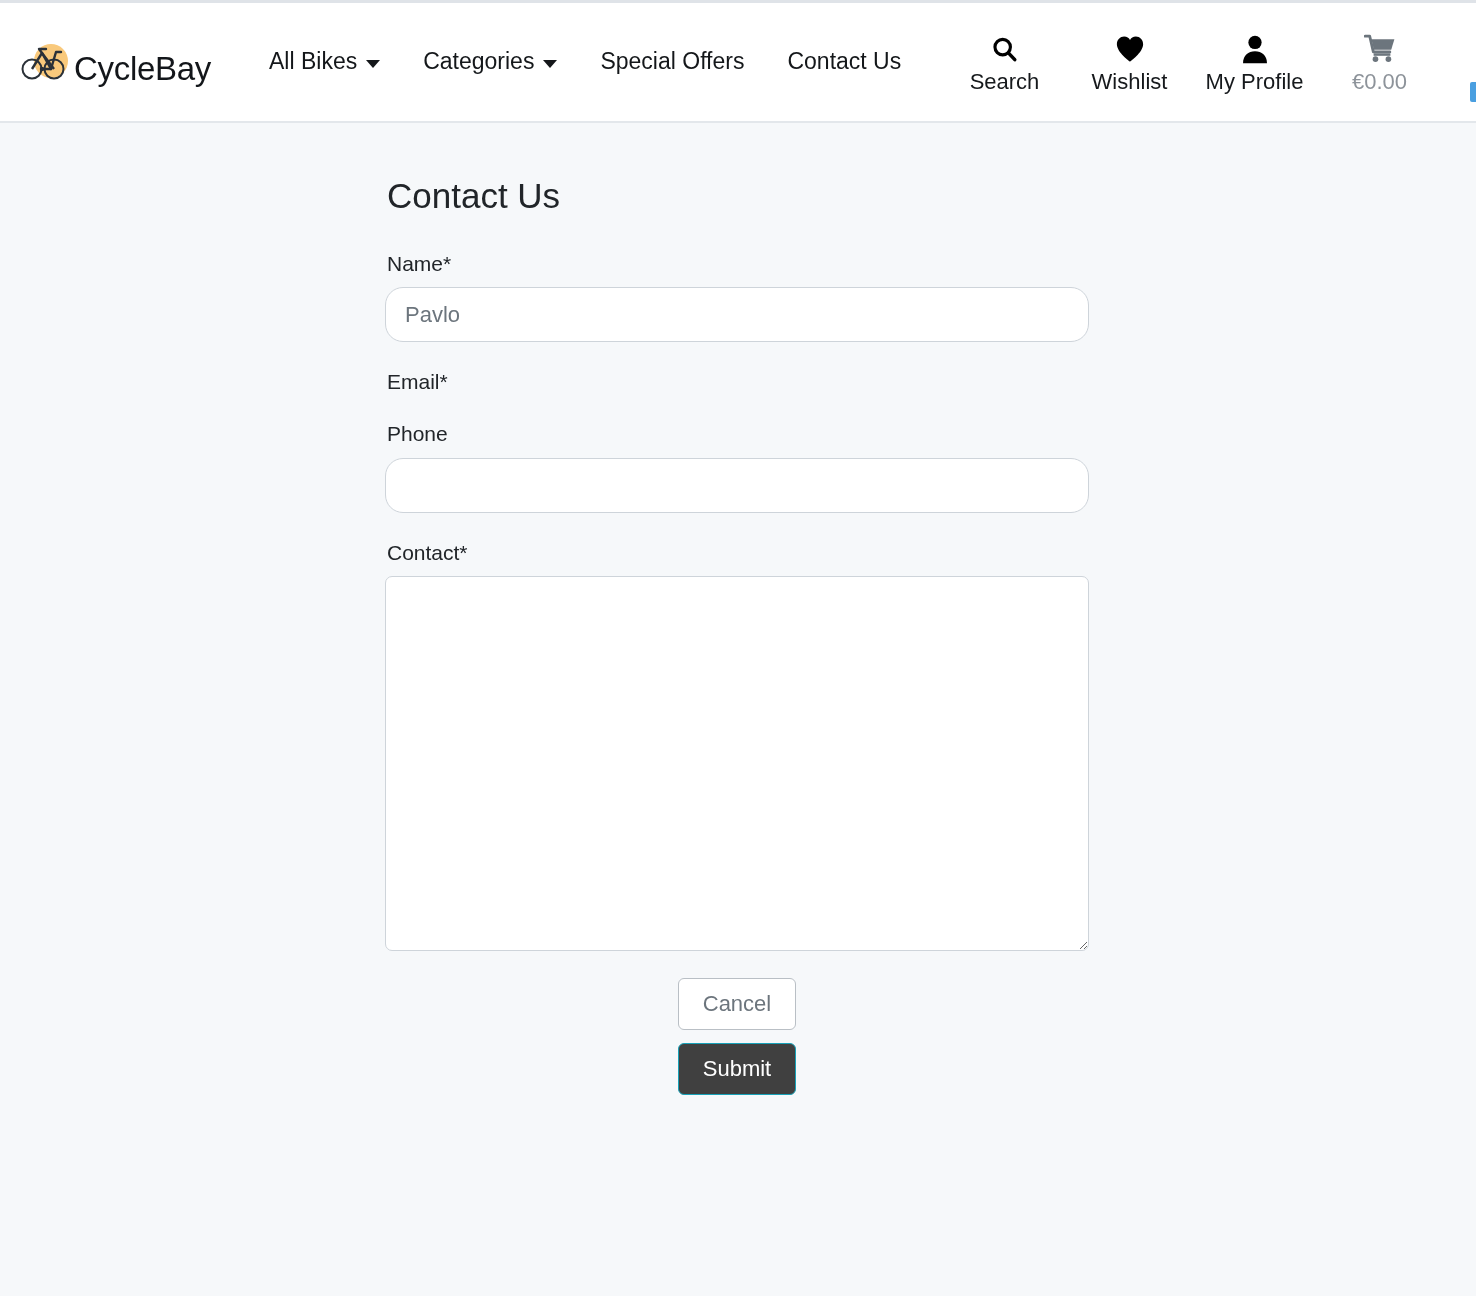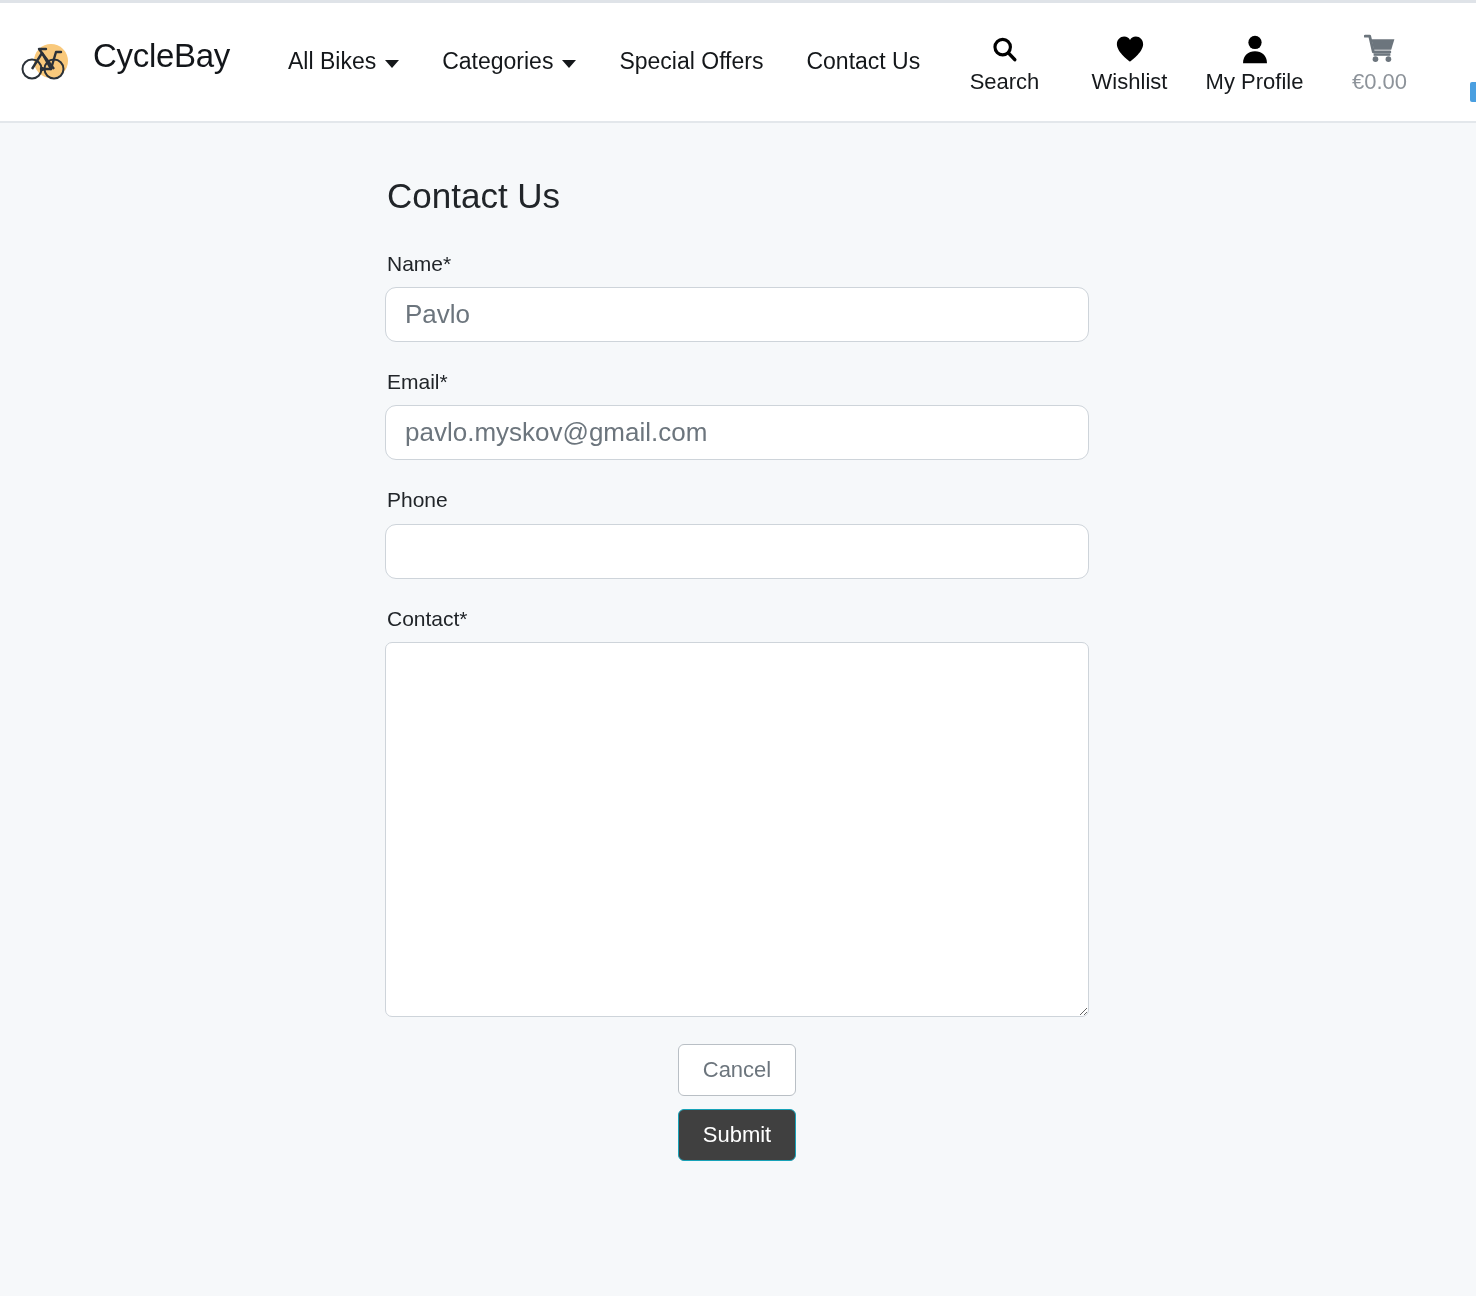--- a/index.html
+++ b/index.html
@@ -30,22 +30,22 @@
     border-bottom: 2px solid #e3e7eb;
     height: 120px;
     display: flex;
     align-items: center;
     padding: 0 22px 0 18px;
     position: relative;
   }
 
   .brand {
     display: flex;
-    align-items: flex-start;
-    gap: 19px;
+    align-items: flex-end;
+    gap: 0;
     text-decoration: none;
     color: #13161a;
     margin-right: 44px;
     flex: 0 0 auto;
   }
   .brand-logo {
     width: 56px;
     height: 46px;
     position: relative;
     flex: 0 0 auto;
@@ -140,23 +140,23 @@
     color: #212529;
     margin: 0 0 11px 2px;
     line-height: 1.2;
   }
 
   .text-input {
     width: 100%;
     height: 55px;
     background: #ffffff;
     border: 1px solid #ced4da;
-    border-radius: 11px;
+    border-radius: 18px;
     font-family: "Liberation Sans", sans-serif;
-    font-size: 26px;
+    font-size: 22px;
     color: #6c757d;
     padding: 9px 19px;
     outline: none;
     display: block;
   }
   .text-input::placeholder { color: #6c757d; opacity: 1; }
 
   .field.subject .text-input { height: 51px; }
 
   .textarea {
@@ -306,21 +306,20 @@
 
     <h1 class="page-title">Contact Us</h1>
 
     <div class="field">
       <label class="field-label">Name*</label>
       <input class="text-input" type="text" placeholder="Pavlo" style="">
     </div>
 
     <div class="field">
       <label class="field-label">Email*</label>
-      <input class="text-input" type="text" placeholder="pavlo.myskov@gmail.com" style="">
     </div>
 
     <div class="field">
       <label class="field-label">Phone</label>
       <input class="text-input" type="text" placeholder="" style="">
     </div>
 
 
     <div class="field">
       <label class="field-label">Contact*</label>

